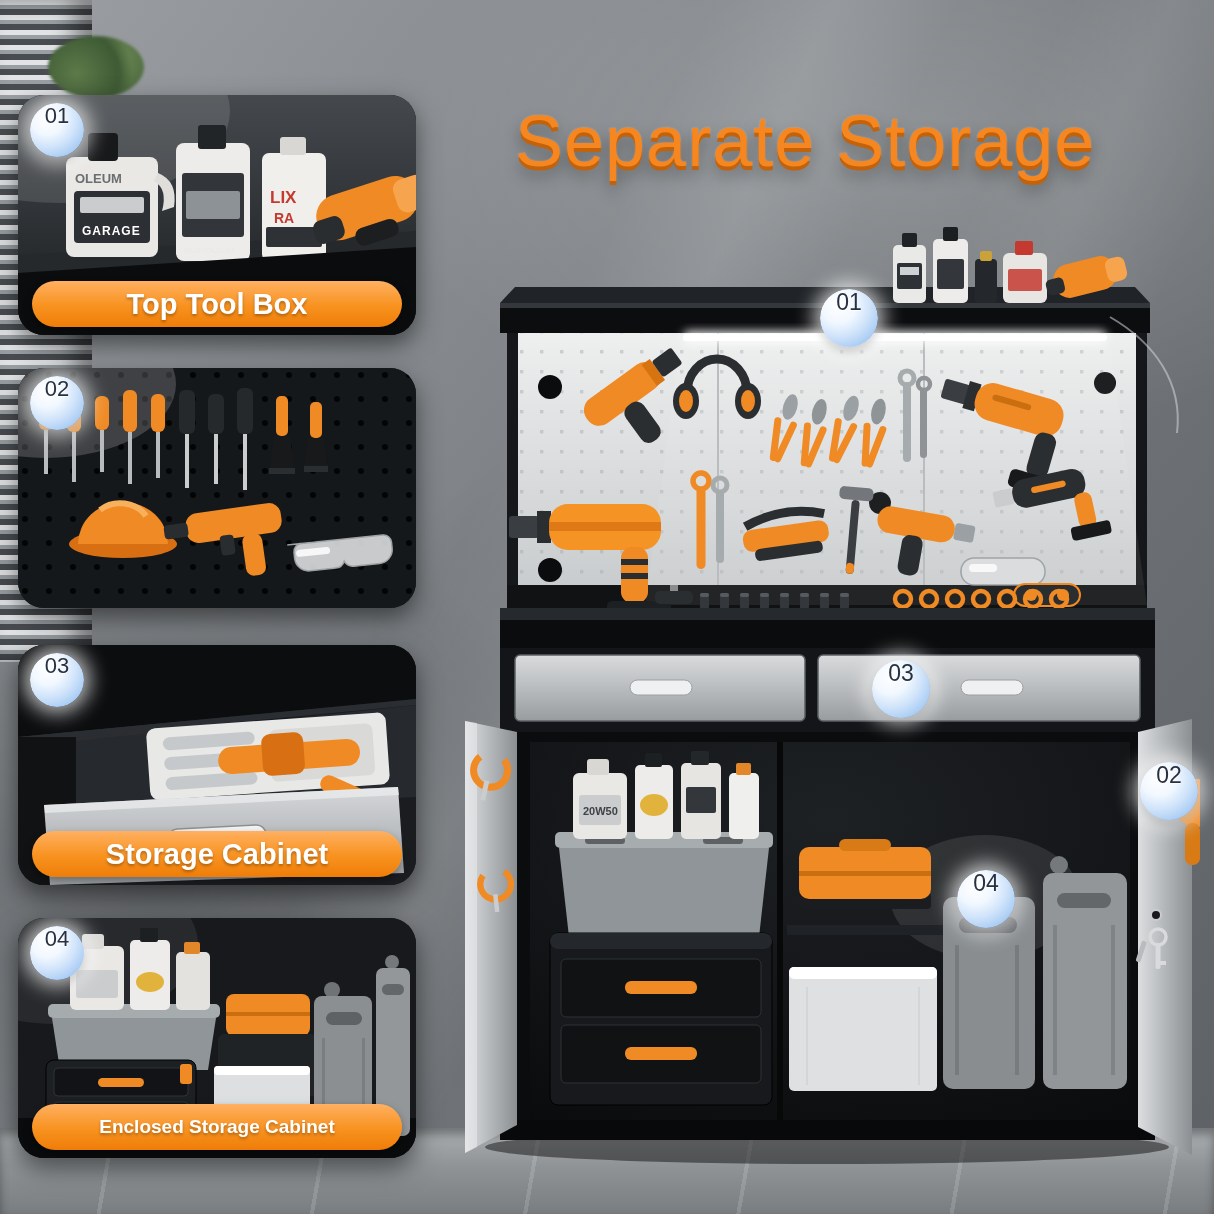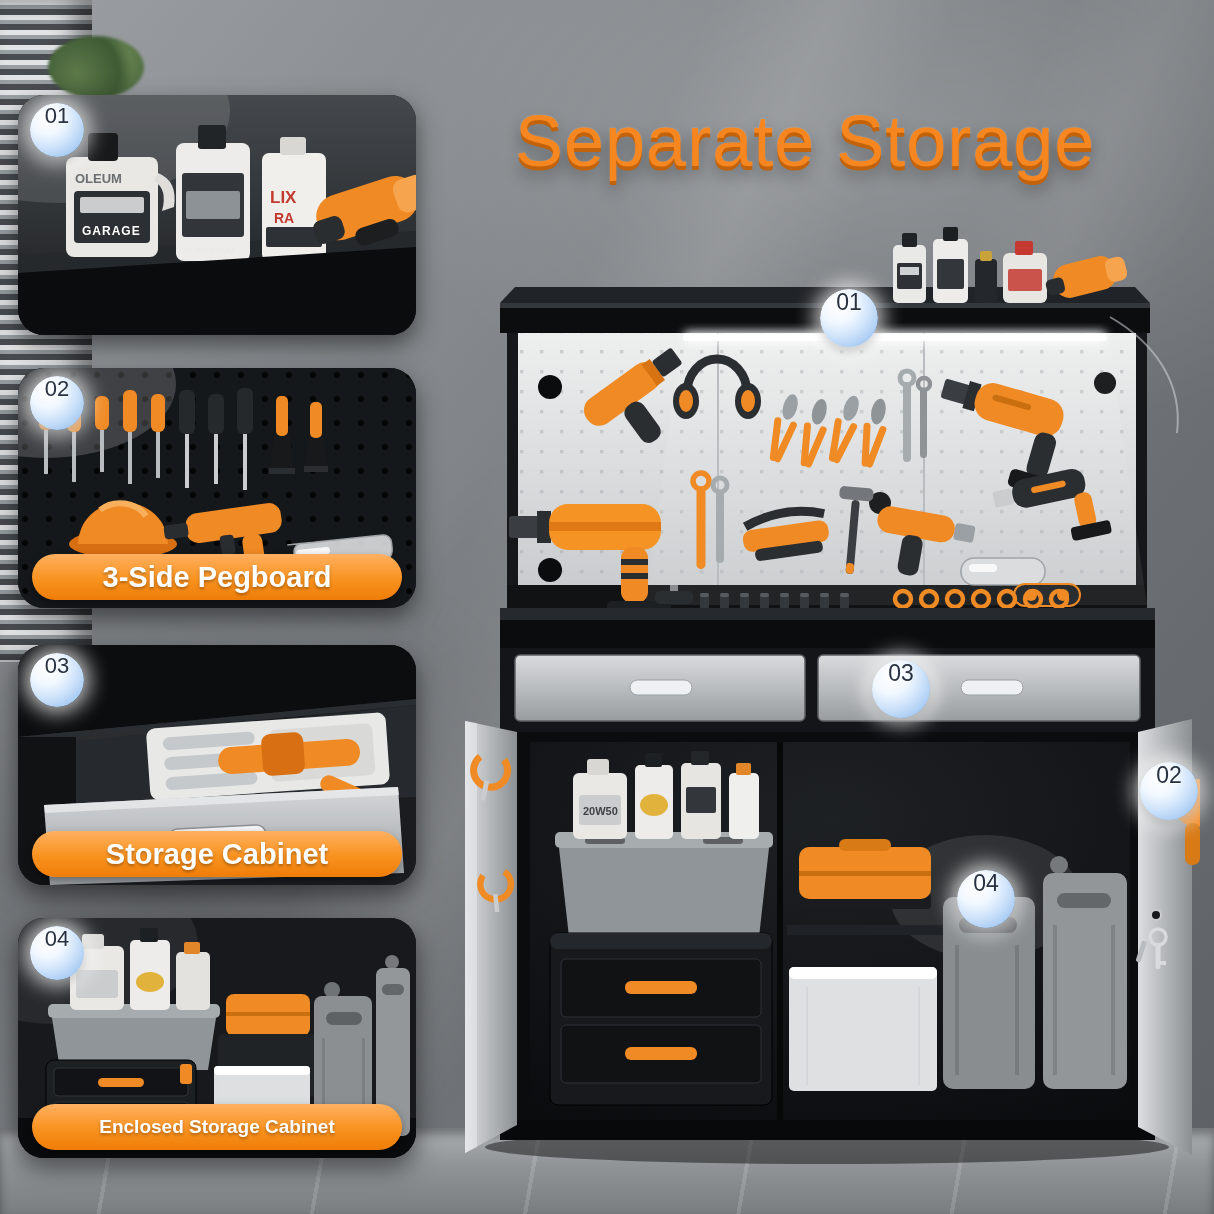--- a/index.html
+++ b/index.html
@@ -429,20 +429,21 @@
         <rect x="-52" y="-26" width="104" height="46" rx="22" fill="#ef8a24"></rect>
         <rect x="-58" y="-6" width="30" height="24" rx="8" fill="#2a2d30"></rect>
         <rect x="30" y="-20" width="34" height="34" rx="10" fill="#f7a44e"></rect>
         <rect x="-20" y="14" width="44" height="18" rx="8" fill="#1c1e20"></rect>
       </g>
       <polygon points="0,178 398,152 398,240 0,240" fill="#0b0c0e"></polygon>
     </svg>
     <div class="badge">
         <span>01</span>
       </div>
+    <div class="pill">Top Tool Box</div>
   </div>
 
   <div class="panel" style="top:368px;">
     <svg viewBox="0 0 398 240">
       <defs>
         <pattern id="p2holes" width="24" height="24" patternUnits="userSpaceOnUse">
             <circle cx="7" cy="7" r="3" fill="#000000"></circle>
           </pattern>
       </defs>
       <rect width="398" height="240" fill="#15181b"></rect>
@@ -506,21 +507,20 @@
         <rect x="-16" y="8" width="14" height="20" rx="4" fill="#2a2d30"></rect>
       </g>
       <g transform="translate(318,182) rotate(-6)">
         <path d="M-48,-10 h96 a8,8 0 0 1 8,8 v6 a14,14 0 0 1 -14,14 h-26 a10,10 0 0 1 -9,-6 a10,10 0 0 1 -9,6 h-26 a14,14 0 0 1 -14,-14 v-6 a8,8 0 0 1 8,-8 Z" fill="#e8eaec" opacity="0.85" stroke="#b9bcbe" stroke-width="1.5"></path>
         <rect x="-40" y="-4" width="34" height="7" rx="3.5" fill="#ffffff" opacity="0.85"></rect>
       </g>
     </svg>
     <div class="badge">
         <span>02</span>
       </div>
-    <div class="pill">3-Side Pegboard</div>
   </div>
 
   <div class="panel" style="top:645px;">
     <svg viewBox="0 0 398 240">
       <defs>
         <linearGradient id="p3front" x1="0" y1="0" x2="0" y2="1">
             <stop offset="0" stop-color="#d5d7d9"></stop>
             <stop offset="1" stop-color="#9b9fa2"></stop>
           </linearGradient>
       </defs>

